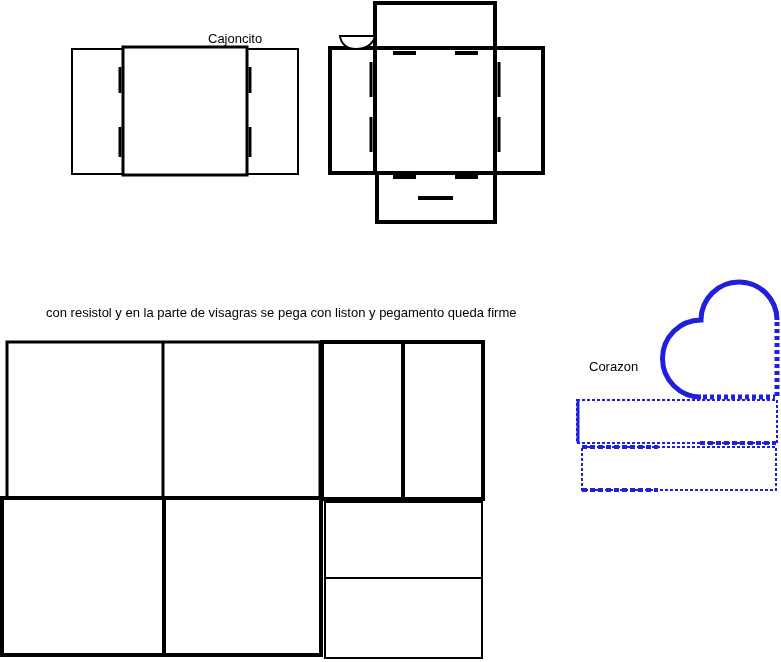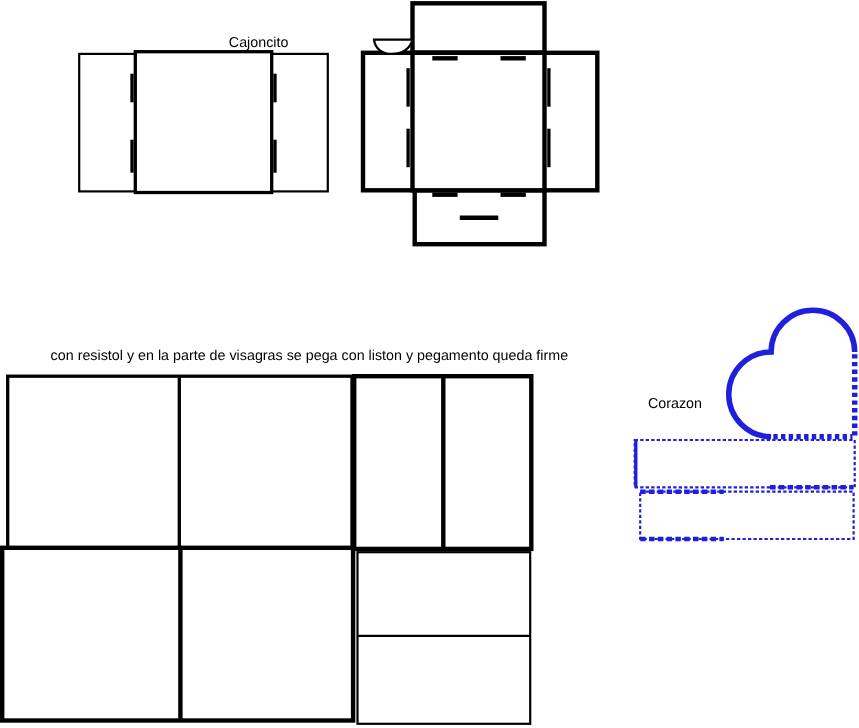--- a/index.html
+++ b/index.html
@@ -60,15 +60,15 @@
       <line x1="777" y1="322" x2="777" y2="397" fill="none" stroke="#2020dc" stroke-width="5" stroke-dasharray="4 3"></line>
       <line x1="703" y1="397" x2="775" y2="397" fill="none" stroke="#2020dc" stroke-width="5" stroke-dasharray="4 3"></line>
       <rect x="577" y="400" width="200" height="43" fill="#ffffff" stroke="#2020dc" stroke-width="2" stroke-dasharray="3 2"></rect>
       <line x1="578" y1="400" x2="578" y2="443" fill="none" stroke="#2020dc" stroke-width="3"></line>
       <line x1="700" y1="443" x2="776" y2="443" fill="none" stroke="#2020dc" stroke-width="4" stroke-dasharray="5 3"></line>
       <rect x="582" y="447" width="194" height="43" fill="#ffffff" stroke="#2020dc" stroke-width="2" stroke-dasharray="3 2"></rect>
       <line x1="582" y1="447" x2="658" y2="447" fill="none" stroke="#2020dc" stroke-width="4" stroke-dasharray="5 3"></line>
       <line x1="582" y1="490" x2="658" y2="490" fill="none" stroke="#2020dc" stroke-width="4" stroke-dasharray="5 3"></line>
     </svg>
   <div class="label" style="left: 208px; top: 32px;">Cajoncito</div>
-  <div class="label" style="left: 46px; top: 316px;">con resistol y en la parte de visagras se pega con liston y pegamento queda firme</div>
+  <div class="label" style="left: 46px; top: 306px;">con resistol y en la parte de visagras se pega con liston y pegamento queda firme</div>
   <div class="label" style="left: 589px; top: 360px;">Corazon</div>
 </div>
 
 </body></html>

